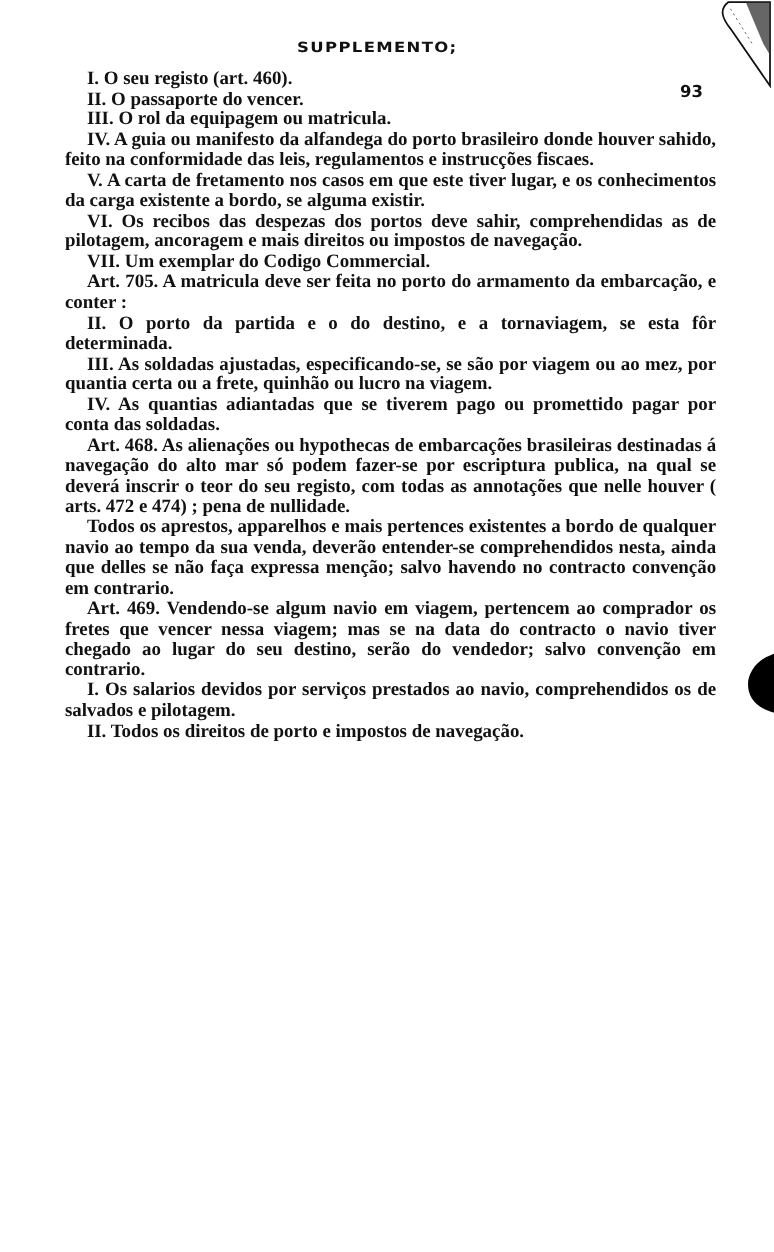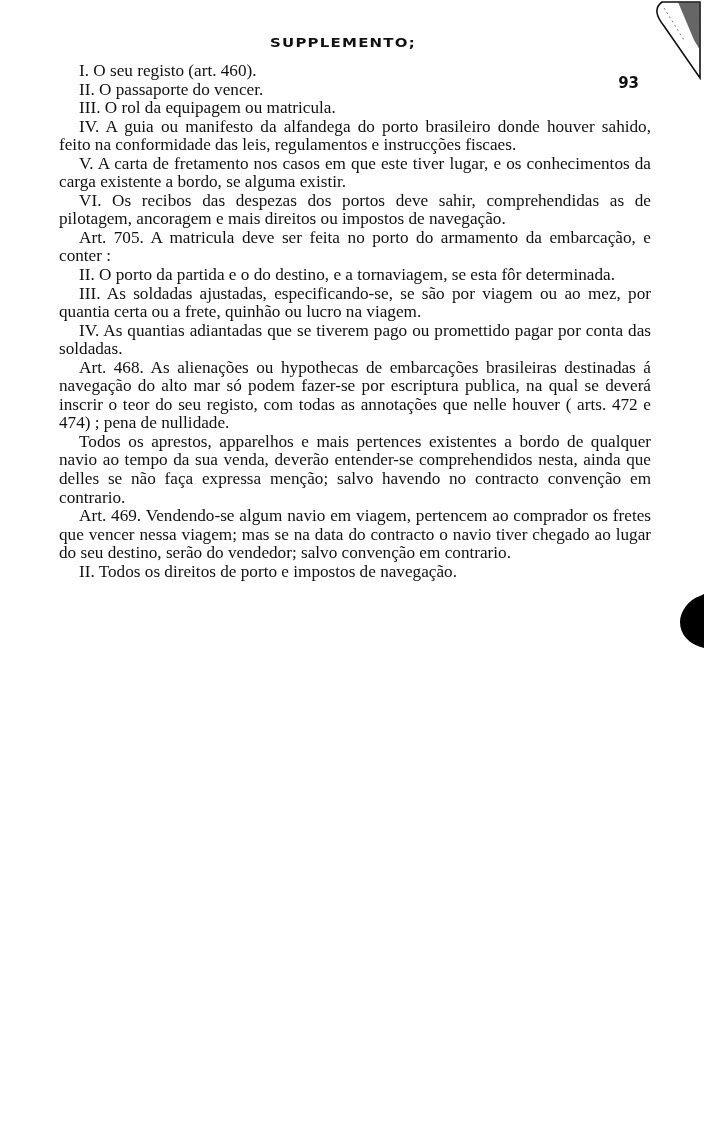--- a/index.html
+++ b/index.html
@@ -15,21 +15,21 @@
     font-family: "DejaVu Sans", sans-serif; font-weight: bold; font-size: 15px; letter-spacing: 1.2px;
     transform: scaleY(0.85);
   }
   .page-number {
     position: absolute; right: 0; top: 0; font-family: "DejaVu Sans", sans-serif; font-weight: bold; font-size: 15px; margin-top: 40px;
   }
   .text-body {
     position: absolute; top: 62px; left: 59px; width: 592px;
     font-size: 17.2px; line-height: 18.55px; text-align: justify;
   }
-  .para { margin: 0; text-indent: 20px; }
+  .para { margin: 0; text-indent: 20px; font-weight: bold; }
   .para.bold-first { font-weight: bold; }
   .curl-icon { position: absolute; right: 0; top: 0; width: 70px; height: 80px; }
   .blot-icon { position: absolute; right: 0; top: 590px; width: 28px; height: 60px; }
 </style>
 </head>
 <body>
 
 <div class="page-header">
   <div class="running-title">SUPPLEMENTO;</div>
   <div class="page-number">93</div>
@@ -45,21 +45,23 @@
   <path d="M24 6 C12 10 4 22 4 32 C4 44 12 54 28 58 L28 4 Z" fill="#000"></path>
 </svg>
 
 <div class="text-body">
   <p class="para">I. O seu registo (art. 460).</p>
   <p class="para">II. O passaporte do vencer.</p>
   <p class="para">III. O rol da equipagem ou matricula.</p>
   <p class="para">IV. A guia ou manifesto da alfandega do porto brasileiro donde houver sahido, feito na conformidade das leis, regulamentos e instrucções fiscaes.</p>
   <p class="para">V. A carta de fretamento nos casos em que este tiver lugar, e os conhecimentos da carga existente a bordo, se alguma existir.</p>
   <p class="para">VI. Os recibos das despezas dos portos deve sahir, comprehendidas as de pilotagem, ancoragem e mais direitos ou impostos de navegação.</p>
+  <p class="para">VII. Um exemplar do Codigo Commercial.</p>
   <p class="para">Art. 705. A matricula deve ser feita no porto do armamento da embarcação, e conter :</p>
   <p class="para">II. O porto da partida e o do destino, e a tornaviagem, se esta fôr determinada.</p>
   <p class="para">III. As soldadas ajustadas, especificando-se, se são por viagem ou ao mez, por quantia certa ou a frete, quinhão ou lucro na viagem.</p>
   <p class="para">IV. As quantias adiantadas que se tiverem pago ou promettido pagar por conta das soldadas.</p>
   <p class="para">Art. 468. As alienações ou hypothecas de embarcações brasileiras destinadas á navegação do alto mar só podem fazer-se por escriptura publica, na qual se deverá inscrir o teor do seu registo, com todas as annotações que nelle houver ( arts. 472 e 474) ; pena de nullidade.</p>
   <p class="para">Todos os aprestos, apparelhos e mais pertences existentes a bordo de qualquer navio ao tempo da sua venda, deverão entender-se comprehendidos nesta, ainda que delles se não faça expressa menção; salvo havendo no contracto convenção em contrario.</p>
   <p class="para">Art. 469. Vendendo-se algum navio em viagem, pertencem ao comprador os fretes que vencer nessa viagem; mas se na data do contracto o navio tiver chegado ao lugar do seu destino, serão do vendedor; salvo convenção em contrario.</p>
+  <p class="para">I. Os salarios devidos por serviços prestados ao navio, comprehendidos os de salvados e pilotagem.</p>
   <p class="para">II. Todos os direitos de porto e impostos de navegação.</p>
 </div>
 
 </body></html>

